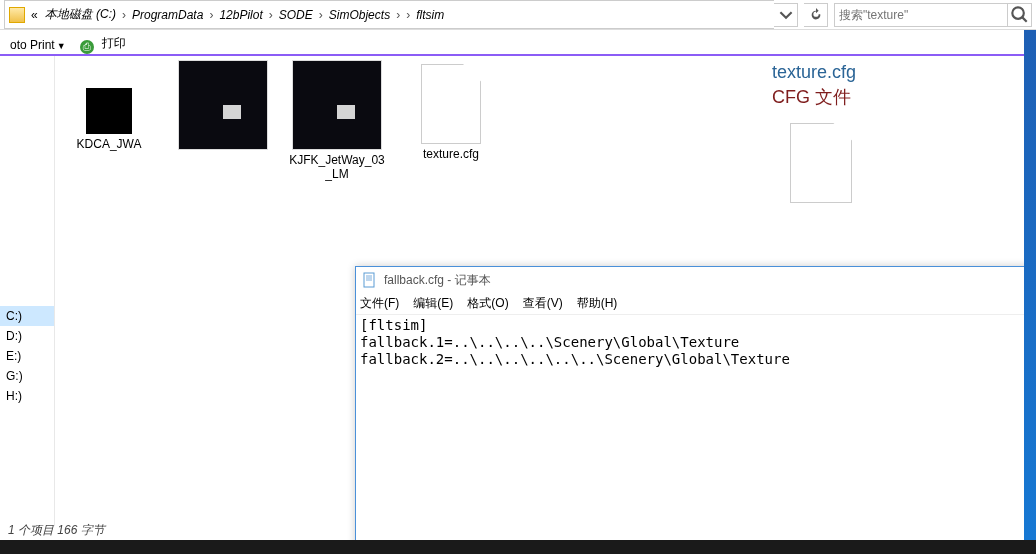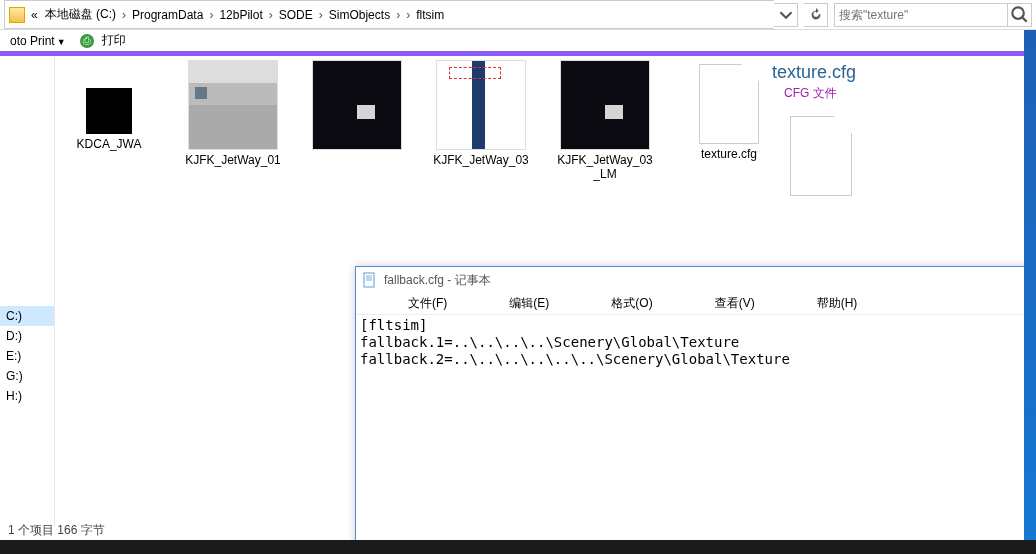--- a/index.html
+++ b/index.html
@@ -3,73 +3,73 @@
 <meta charset="utf-8">
 <style>
 * { margin:0; padding:0; box-sizing:border-box; font-family:"Microsoft YaHei","Segoe UI",sans-serif; }
 body { width:1036px; height:554px; background:#fff; overflow:hidden; position:relative; font-size:12px; }
 
 
 .addressbar { height:30px; display:flex; align-items:center; border-bottom:1px solid #ddd; padding:0 4px; background:#fff; }
 .crumb-icon { width:16px; height:16px; background:linear-gradient(#ffe9a8,#f0c14b); border:1px solid #e0a800; margin-right:6px; }
 .crumbs { display:flex; align-items:center; flex:1; height:100%; border:1px solid #ccc; border-right:0; padding:0 4px; }
 .crumb-start { margin-right:4px; }
-.crumb { padding:2px 3px; cursor:default; }
+.crumb { padding:2px 3px; cursor:default;font-style:italic; }
 .chev { color:#555; padding:0 3px; }
 .addr-btn { width:24px; height:24px; display:flex; align-items:center; justify-content:center; border:1px solid #ccc; border-left:0; margin-right:6px; cursor:pointer; }
 .addr-btn svg { width:14px; height:14px; }
 .searchbox { width:174px; height:24px; border:1px solid #ccc; display:flex; align-items:center; padding:0 4px; }
 .searchbox input { border:none; outline:none; flex:1; font-size:12px; color:#888; }
 .search-btn { width:24px; height:24px; display:flex; align-items:center; justify-content:center; border:1px solid #ccc; border-left:0; cursor:pointer; }
 
 
-.toolbar { height:26px; display:flex; align-items:center; padding:0 6px; border-bottom:5px solid #8b5cf6; }
+.toolbar { height:26px; display:flex; align-items:flex-end; padding:0 6px; border-bottom:2px solid #8b5cf6; }
 .tool-text { padding:2px 4px; cursor:pointer; }
 .tool-drop { margin-left:2px; font-size:9px; }
 .print-icon { width:14px; height:14px; border-radius:50%; background:#3a9b3a; display:inline-flex; align-items:center; justify-content:center; color:#fff; font-size:10px; margin:0 4px 0 10px; }
 
 
 .main { display:flex; height:470px; }
 .leftnav { width:55px; border-right:1px solid #e8e8e8; padding-top:250px; }
 .navitem { padding:3px 6px; cursor:pointer; }
 .navitem.sel { background:#cde8ff; }
 
 .content { flex:1; position:relative; }
-.file-grid { display:flex; flex-wrap:wrap; padding:4px; gap:24px; align-content:flex-start; }
+.file-grid { display:flex; flex-wrap:wrap; padding:4px; gap:14px; align-content:flex-start; }
 .file { width:100px; text-align:center; cursor:pointer; margin-bottom:4px; }
 .thumb { width:90px; height:90px; margin:0 auto 3px; border:1px solid #ddd; background:#fff; position:relative; overflow:hidden; }
 .thumb.dark { background:#0a0a10; }
 .thumb.dark::after { content:""; position:absolute; top:50%; left:50%; width:18px; height:14px; background:#d5d5d5; }
 .thumb.kdca { width:46px; height:46px; margin-top:28px; background:#000; border:none; }
 .thumb.jet1 { background:linear-gradient(#ddd 0%,#ddd 25%,#bbb 25%,#bbb 50%,#aaa 50%,#aaa 100%); }
 .thumb.jet1::before { content:""; position:absolute; top:26px; left:6px; width:12px; height:12px; background:#678; }
 .thumb.jet2 { background:repeating-linear-gradient(90deg,#ddd 0 6px,#eee 6px 12px); }
 .thumb.jet2::after { content:""; position:absolute; top:50px; left:4px; right:4px; height:10px; background:repeating-linear-gradient(90deg,#fff 0 4px,#888 4px 6px); }
 .thumb.jet3 { background:linear-gradient(90deg,#fff 0 40%,#1c3d6b 40% 55%,#fff 55%); }
 .thumb.jet3::before { content:""; position:absolute; top:6px; left:12px; width:50px; height:10px; border:1px dashed #d33; }
 .thumb.doc { background:#fff; border:1px solid #ccc; clip-path:polygon(0 0,70% 0,100% 22%,100% 100%,0 100%); width:60px; height:80px; margin-top:4px; }
 .fname { font-size:12px; line-height:14px; word-break:break-all; }
 
 
 .preview { position:absolute; top:0; right:0; width:274px; height:140px; padding:6px 10px; }
 .prev-title { color:#2a6496; font-size:18px; margin-bottom:2px; }
-.prev-type { color:#a21caf; font-size:12px;margin-left:12px; }
+.prev-type { color:#7f1d1d; font-size:18px; }
 .prev-icon { width:62px; height:80px; margin-top:14px; margin-left:18px; background:#fff; border:1px solid #ccc; clip-path:polygon(0 0,70% 0,100% 22%,100% 100%,0 100%); }
 
 
 .notepad { position:absolute; left:300px; top:210px; width:736px; height:326px; background:#fff; border:1px solid #4a90d9; box-shadow:0 0 8px rgba(0,0,0,0.2); }
 .np-title { height:26px; background:#fff; display:flex; align-items:center; padding:0 6px; font-size:12px; color:#555; }
 .np-icon { width:16px; height:16px; margin-right:6px; display:inline-block; }
 .np-icon svg { width:16px; height:16px; }
 .np-menu { height:22px; display:flex; align-items:center; padding:0 4px; font-size:12px; border-bottom:1px solid #eee; }
-.np-menu span { margin-right:14px; cursor:pointer;margin-left:48px; }
+.np-menu span { margin-right:14px; cursor:pointer; }
 .np-body { padding:2px 4px; font-family:"SimSun","NSimSun",monospace; font-size:14px; white-space:pre; line-height:17px; color:#000; }
 
 
-.statusbar { position:absolute; bottom:14px; left:0; height:20px; padding:2px 8px; font-size:12px; color:#444; }
+.statusbar { position:absolute; bottom:14px; left:0; height:20px; padding:2px 8px; font-size:12px; color:#444;font-style:italic; }
 .taskbar { position:absolute; bottom:0; left:0; right:0; height:14px; background:#1a1a1a; }
 .win-side { position:absolute; top:30px; right:0; width:12px; height:510px; background:linear-gradient(180deg,#1e5fb4,#1678d3); }
 </style>
 </head>
 <body>
 
 <div class="addressbar">
   <div class="crumbs">
     <span class="crumb-icon"></span>
     <span class="crumb-start">«</span>
@@ -121,29 +121,21 @@
     <div class="navitem">G:)</div>
     <div class="navitem">H:)</div>
   </div>
   <div class="content">
     <div class="file-grid" id="grid">
         <div class="file">
           <div class="thumb kdca"></div>
           <div class="fname">KDCA_JWA</div>
         </div>
         <div class="file">
-          <div class="thumb jet1"></div>
-          <div class="fname">KJFK_JetWay_01</div>
-        </div>
-        <div class="file">
           <div class="thumb dark"></div>
-        </div>
-        <div class="file">
-          <div class="thumb jet3"></div>
-          <div class="fname">KJFK_JetWay_03</div>
         </div>
         <div class="file">
           <div class="thumb dark"></div>
           <div class="fname">KJFK_JetWay_03_LM</div>
         </div>
         <div class="file">
           <div class="thumb doc"></div>
           <div class="fname">texture.cfg</div>
         </div>
       </div>

